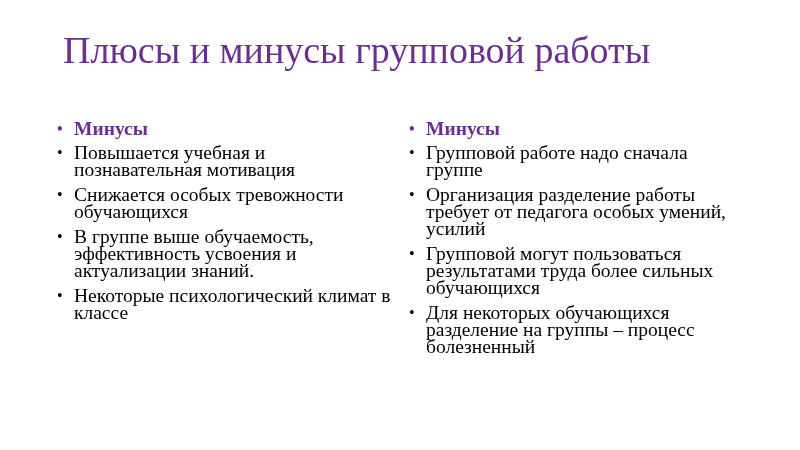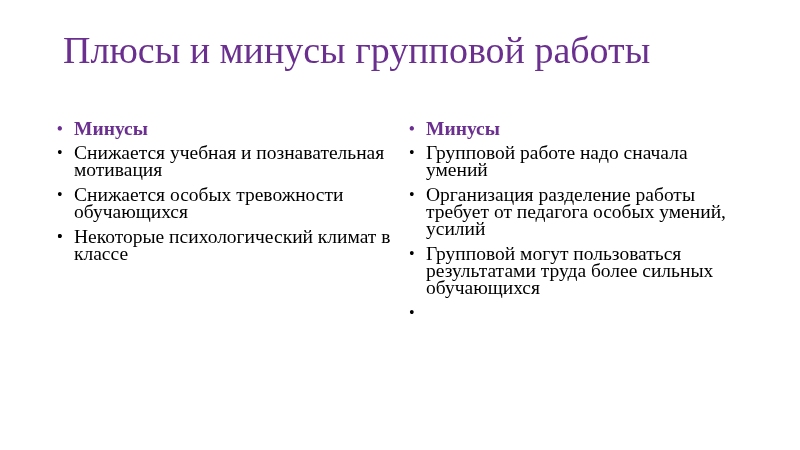--- a/index.html
+++ b/index.html
@@ -65,51 +65,53 @@
 <h1 class="slide-title">Плюсы и минусы групповой работы</h1>
 
 <div class="column left">
   <ul class="bullets">
     <li class="heading">
       <span class="bullet">•</span>
       <span>Минусы</span>
     </li>
     <li>
       <span class="bullet">•</span>
-      <span>Снижается учебная и познавательная мотивация</span>
+      <span>Повышается учебная и познавательная мотивация</span>
     </li>
     <li>
       <span class="bullet">•</span>
       <span>Снижается особых тревожности обучающихся</span>
     </li>
     <li>
       <span class="bullet">•</span>
+      <span>В группе выше обучаемость, эффективность усвоения и актуализации знаний.</span>
     </li>
     <li>
       <span class="bullet">•</span>
       <span>Некоторые психологический климат в классе</span>
     </li>
   </ul>
 </div>
 
 <div class="column right">
   <ul class="bullets">
     <li class="heading">
       <span class="bullet">•</span>
       <span>Минусы</span>
     </li>
     <li>
       <span class="bullet">•</span>
-      <span>Групповой работе надо сначала умений</span>
+      <span>Групповой работе надо сначала группе</span>
     </li>
     <li>
       <span class="bullet">•</span>
       <span>Организация разделение работы требует от педагога особых умений, усилий</span>
     </li>
     <li>
       <span class="bullet">•</span>
       <span>Групповой могут пользоваться результатами труда более сильных обучающихся</span>
     </li>
     <li>
       <span class="bullet">•</span>
+      <span>Для некоторых обучающихся разделение на группы – процесс болезненный</span>
     </li>
   </ul>
 </div>
 
 </body></html>

